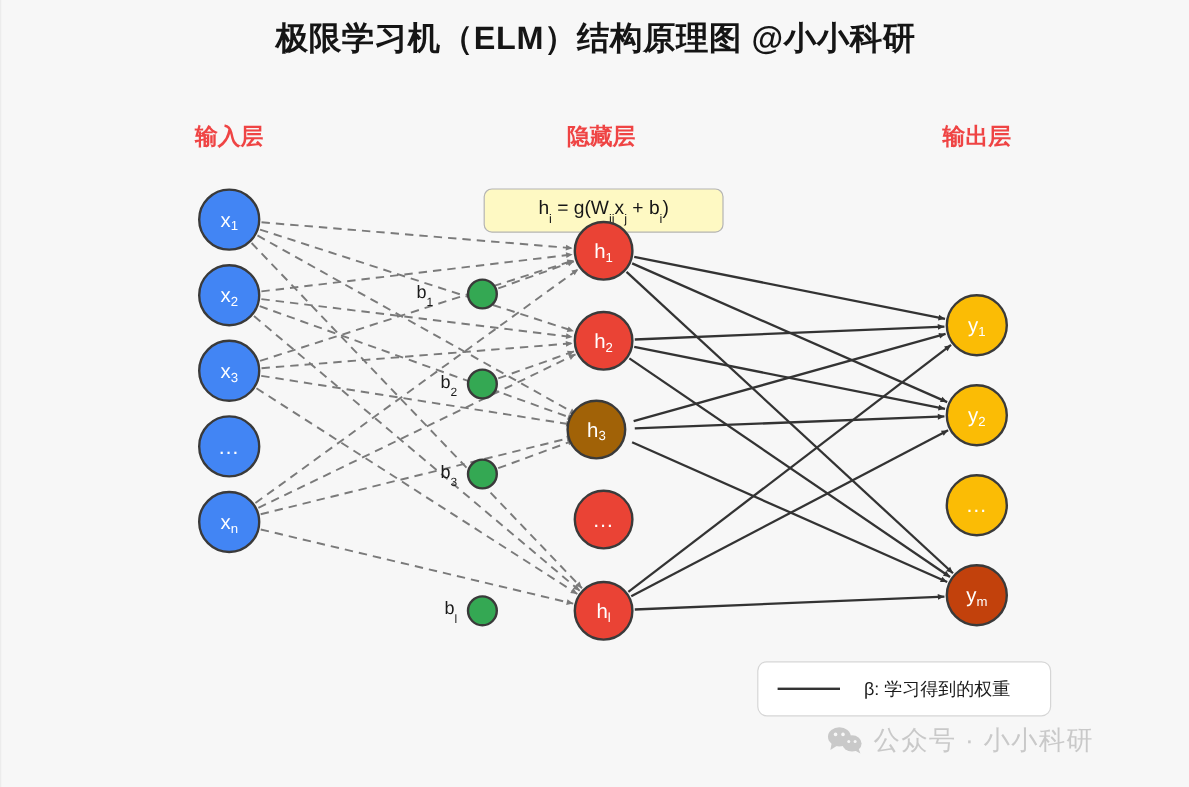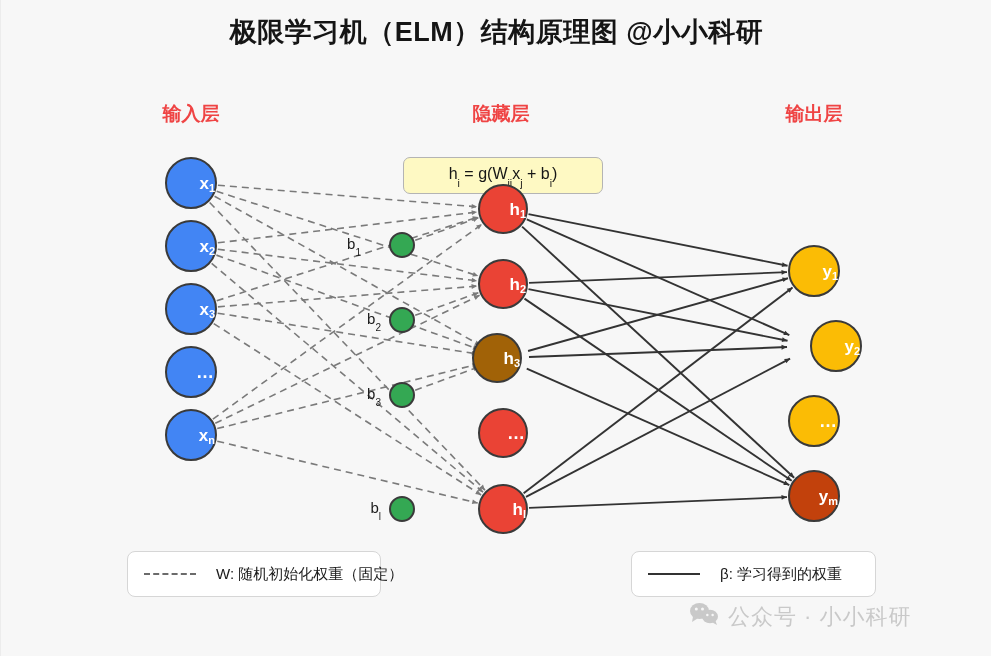--- a/index.html
+++ b/index.html
@@ -44,24 +44,24 @@
     width: 991px;
     height: 656px;
   }
   .node {
     position: absolute;
     border-radius: 50%;
     border: 2.5px solid #3a3a3a;
     box-sizing: border-box;
     display: flex;
     align-items: center;
-    justify-content: flex-end;
+    justify-content: center;
     color: #ffffff;
     font-size: 17px;
-    font-weight: 700;
+    font-weight: 400;
     line-height: 1;
   }
   .node .lbl { display: inline-block; }
   .node sub {
     font-size: 11px;
     vertical-align: baseline;
     position: relative;
     top: 3px;
   }
   .node.dots { font-size: 18px; letter-spacing: 1px; }
@@ -128,21 +128,21 @@
     color: #1a1a1a;
     white-space: nowrap;
   }
   #legend-w { left: 126px; top: 551px; width: 254px; }
   #legend-b { left: 630px; top: 551px; width: 245px; }
   #watermark {
     position: absolute;
     left: 688px;
     top: 602px;
     display: flex;
-    align-items: flex-start;
+    align-items: center;
     color: #c9c9c9;
     font-size: 22px;
     letter-spacing: 1px;
     white-space: nowrap;
   }
   #watermark .wechat-icon {
     margin-right: 9px;
     display: inline-flex;
     align-items: center;
   }
@@ -252,43 +252,39 @@
       </div>
       <div class="node dots" style="left: 477px; top: 408px; width: 50px; height: 50px; background: rgb(234, 67, 53); border-color: rgb(58, 58, 58);">
         <span class="lbl">…</span>
       </div>
       <div class="node" style="left: 477px; top: 484px; width: 50px; height: 50px; background: rgb(234, 67, 53); border-color: rgb(58, 58, 58);">
         <span class="lbl">h<sub>l</sub></span>
       </div>
       <div class="node" style="left: 787px; top: 245px; width: 52px; height: 52px; background: rgb(251, 188, 5); border-color: rgb(58, 58, 58);">
         <span class="lbl">y<sub>1</sub></span>
       </div>
-      <div class="node" style="left: 809px; top: 320px; width: 52px; height: 52px; background: rgb(251, 188, 5); border-color: rgb(58, 58, 58);">
+      <div class="node" style="left: 787px; top: 320px; width: 52px; height: 52px; background: rgb(251, 188, 5); border-color: rgb(58, 58, 58);">
         <span class="lbl">y<sub>2</sub></span>
       </div>
       <div class="node dots" style="left: 787px; top: 395px; width: 52px; height: 52px; background: rgb(251, 188, 5); border-color: rgb(58, 58, 58);">
         <span class="lbl">…</span>
       </div>
       <div class="node" style="left: 787px; top: 470px; width: 52px; height: 52px; background: #c2410c; border-color: rgb(58, 58, 58);">
         <span class="lbl">y<sub>m</sub></span>
       </div>
       <div class="bias-node" style="left: 388px; top: 232px; width: 26px; height: 26px; background: rgb(52, 168, 83); border-color: rgb(58, 58, 58);"></div>
       <div class="bias-label" style="left: 360px; top: 245px;">b<sub>1</sub></div>
       <div class="bias-node" style="left: 388px; top: 307px; width: 26px; height: 26px; background: rgb(52, 168, 83); border-color: rgb(58, 58, 58);"></div>
       <div class="bias-label" style="left: 380px; top: 320px;">b<sub>2</sub></div>
       <div class="bias-node" style="left: 388px; top: 382px; width: 26px; height: 26px; background: rgb(52, 168, 83); border-color: rgb(58, 58, 58);"></div>
       <div class="bias-label" style="left: 380px; top: 395px;">b<sub>3</sub></div>
       <div class="bias-node" style="left: 388px; top: 496px; width: 26px; height: 26px; background: rgb(52, 168, 83); border-color: rgb(58, 58, 58);"></div>
       <div class="bias-label" style="left: 380px; top: 509px;">b<sub>l</sub></div>
     </div>
 
-  <div class="legend" id="legend-w">
-    <span class="swatch dashed"></span>
-    <span class="legend-text">W: 随机初始化权重（固定）</span>
-  </div>
 
   <div class="legend" id="legend-b">
     <span class="swatch solid"></span>
     <span class="legend-text">β: 学习得到的权重</span>
   </div>
 
   <div id="watermark">
     <span class="wechat-icon">
       <svg width="30" height="24" viewBox="0 0 30 24" xmlns="http://www.w3.org/2000/svg">
         <ellipse cx="10.5" cy="9" rx="9.5" ry="8" fill="#c9c9c9"></ellipse>

